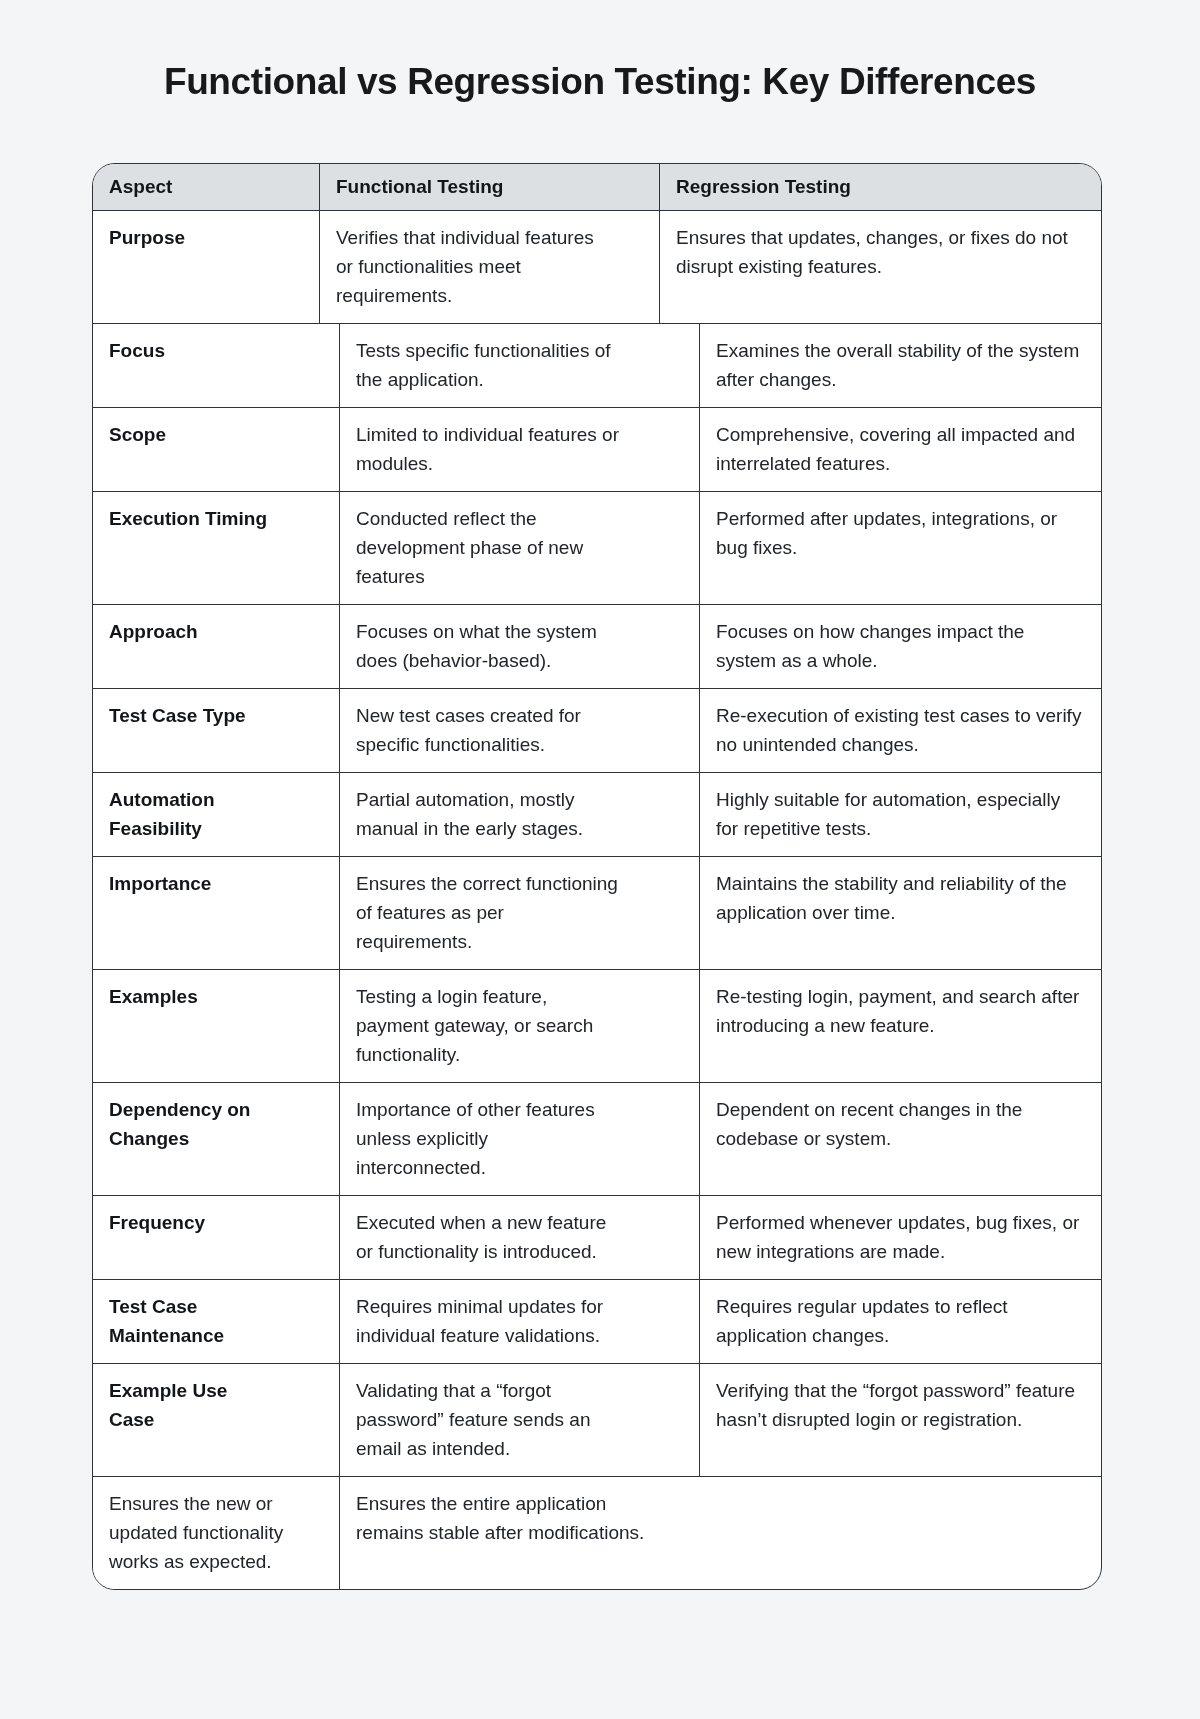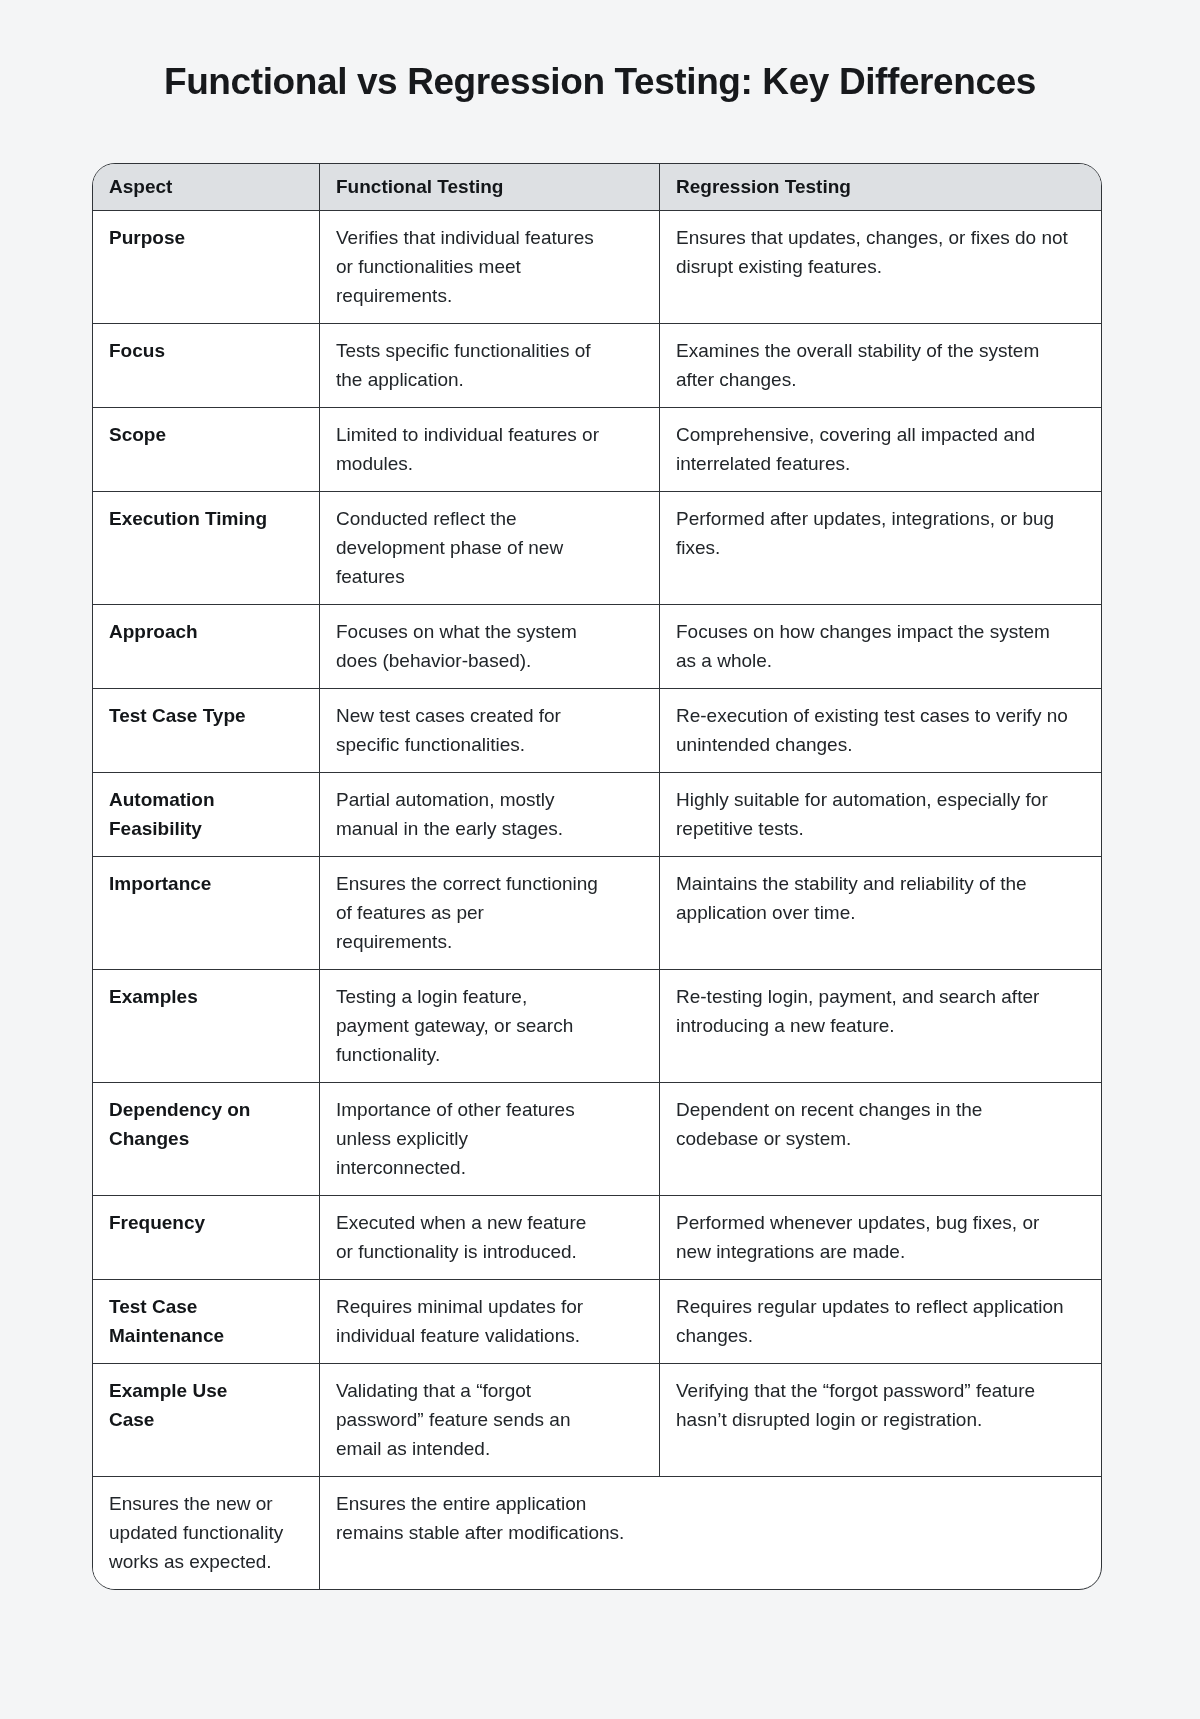--- a/index.html
+++ b/index.html
@@ -39,21 +39,21 @@
     background: var(--cell_bg);
   }
   .thead, .tr {
     display: grid;
     grid-template-columns: 226px 340px 1fr;
   }
   .thead {
     background: var(--header_bg);
     border-bottom: 1px solid var(--table_border);
   }
-  .tr + .tr { border-top: 1px solid var(--table_border); }
+  .tr + .tr { border-top: 1px solid var(--table_border); gap: 20px; }
   .th, .td { font-size: 19px; line-height: 29px; }
   .th {
     padding: 8px 16px 9px 16px;
     font-weight: 700;
     color: var(--heading_text);
   }
   .td {
     padding: 12px 16px 13px 16px;
     color: var(--body_text);
     background: var(--cell_bg);

